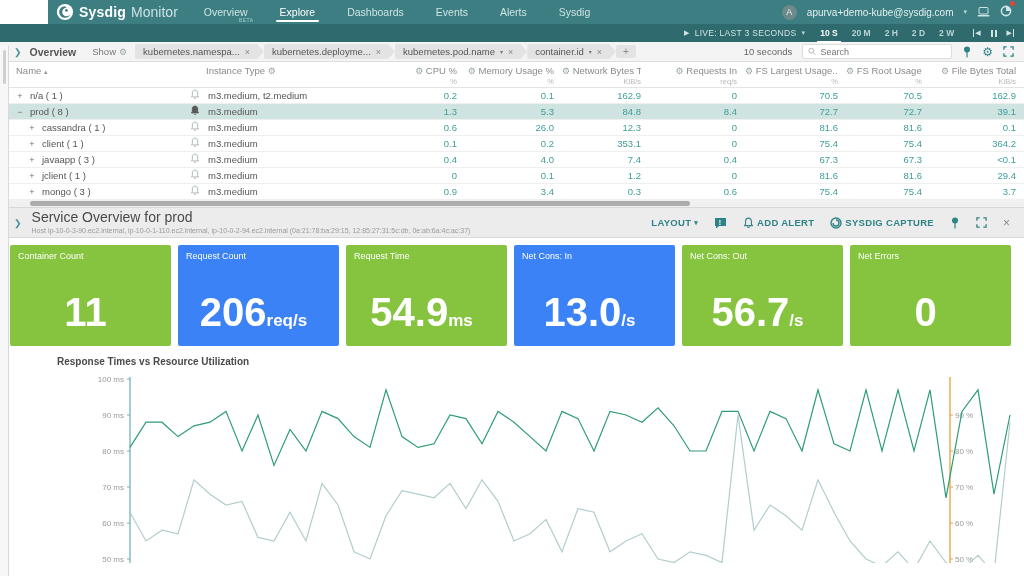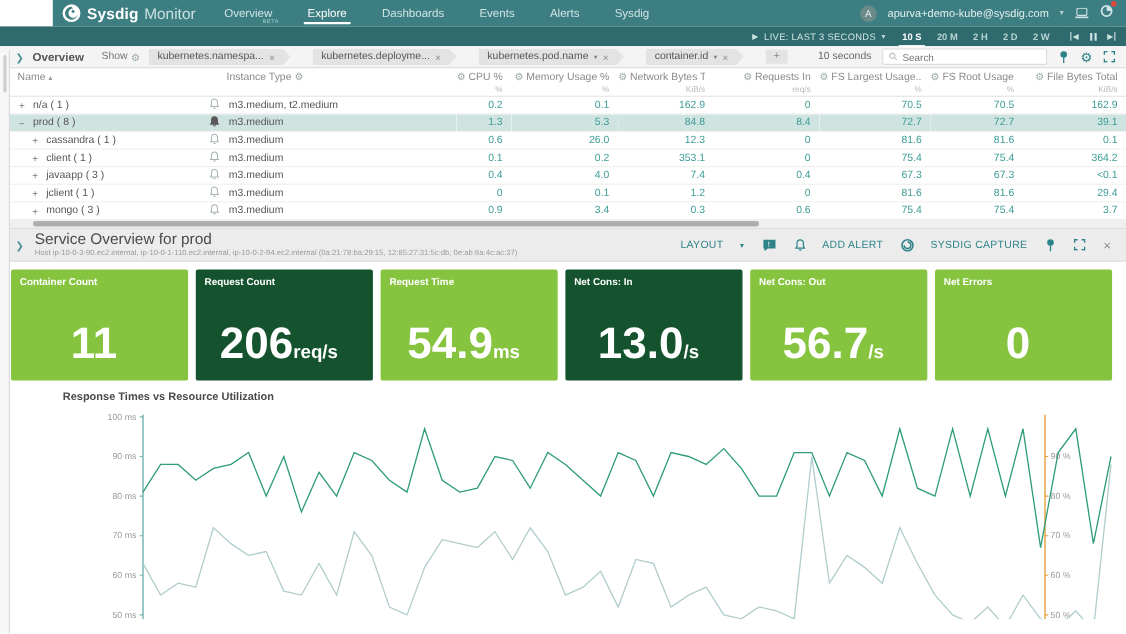--- a/index.html
+++ b/index.html
@@ -45,21 +45,21 @@
   .left-rail::before { content:""; position:absolute; left:3px; top:4px; width:3px; height:34px;
     background:#cfcfcf; border-radius:2px; }
 
   
   .filterbar { height:20px; background:#f4f4f4; border-bottom:1px solid #ddd;
     display:flex; align-items:center; padding-left:14px; gap:8px; }
   .chev { color:#4d9296; font-size:9px; cursor:pointer; }
   .fb-title { font-size:10.5px; font-weight:bold; color:#555; }
   .fb-show { font-size:9.5px; color:#777; margin-left:8px; display:flex; gap:3px; align-items:center; cursor:pointer; }
   .gear-glyph { color:#9aa7a7; font-size:9px; }
-  .chips { display:flex; gap:20px; align-items:center; }
+  .chips { display:flex; gap:0; align-items:center; }
   .chip { display:flex; align-items:center; gap:5px; background:#e3e3e3; color:#555;
     font-size:9.5px; padding:2px 10px 2px 8px; border-radius:2px;
     clip-path:polygon(0 0, calc(100% - 7px) 0, 100% 50%, calc(100% - 7px) 100%, 0 100%);
     padding-right:14px; cursor:pointer; }
   .chip .x { color:#8a8a8a; font-size:9px; cursor:pointer; }
   .chip .dd { font-size:6px; color:#777; }
   .chip-add { background:#e3e3e3; color:#8a8a8a; font-size:10px; padding:1px 7px; border-radius:2px; cursor:pointer; }
   .filterbar-right { margin-left:auto; display:flex; align-items:center; gap:10px; padding-right:10px; }
   .interval { font-size:9.5px; color:#666; cursor:pointer; }
   .searchbox { display:flex; align-items:center; gap:4px; background:#fff; border:1px solid #ddd;
@@ -86,30 +86,30 @@
   .hscroll .thumb { position:absolute; top:1px; height:5px; left:30px; width:660px;
     background:#adadad; border-radius:3px; cursor:pointer; }
 
   
   .panel-head { height:31px; background:#ececec; border-top:1px solid #d8d8d8; border-bottom:1px solid #d8d8d8;
     display:flex; align-items:center; padding-left:14px; gap:10px; }
   .panel-titles { line-height:1.1; }
   .panel-title { font-size:14px; font-weight:normal; color:#4a4a4a; }
   .panel-sub { font-size:7px; color:#9a9a9a; margin-top:1px; }
   .panel-actions { margin-left:auto; display:flex; align-items:center; gap:16px; padding-right:14px; }
-  .pa-btn { display:flex; align-items:center; gap:15px; color:#2e8388; font-size:9.5px; font-weight:normal;
+  .pa-btn { display:flex; align-items:center; gap:3px; color:#2e8388; font-size:9.5px; font-weight:bold;
     letter-spacing:.3px; cursor:pointer; }
   .pa-x { color:#8a8a8a; font-size:12px; cursor:pointer; }
 
   
   .cards { display:flex; gap:7px; padding:7px 8px 0 10px; background:#fff; }
   .card { width:161px; height:101px; border-radius:2px; color:#fff; position:relative; padding:6px 8px; }
   .card.green { background:#86c440; }
-  .card.red { background:#14532d; }
-  .card-title { font-size:9px; font-weight:bold; }
+  .card.red { background:#3b82f6; }
+  .card-title { font-size:9px; font-weight:normal; }
   .card-value { position:absolute; bottom:14px; left:0; right:10px; text-align:center;
     font-size:40px; font-weight:bold; line-height:1; }
   .card-value .u { font-size:17px; font-weight:bold; }
 
   
   .chart-sec { padding-top:10px; }
   .chart-title { font-size:10px; font-weight:bold; color:#4a4a4a; padding-left:57px; }
   .chart-wrap { margin-top:8px; }
 </style>
 </head>

